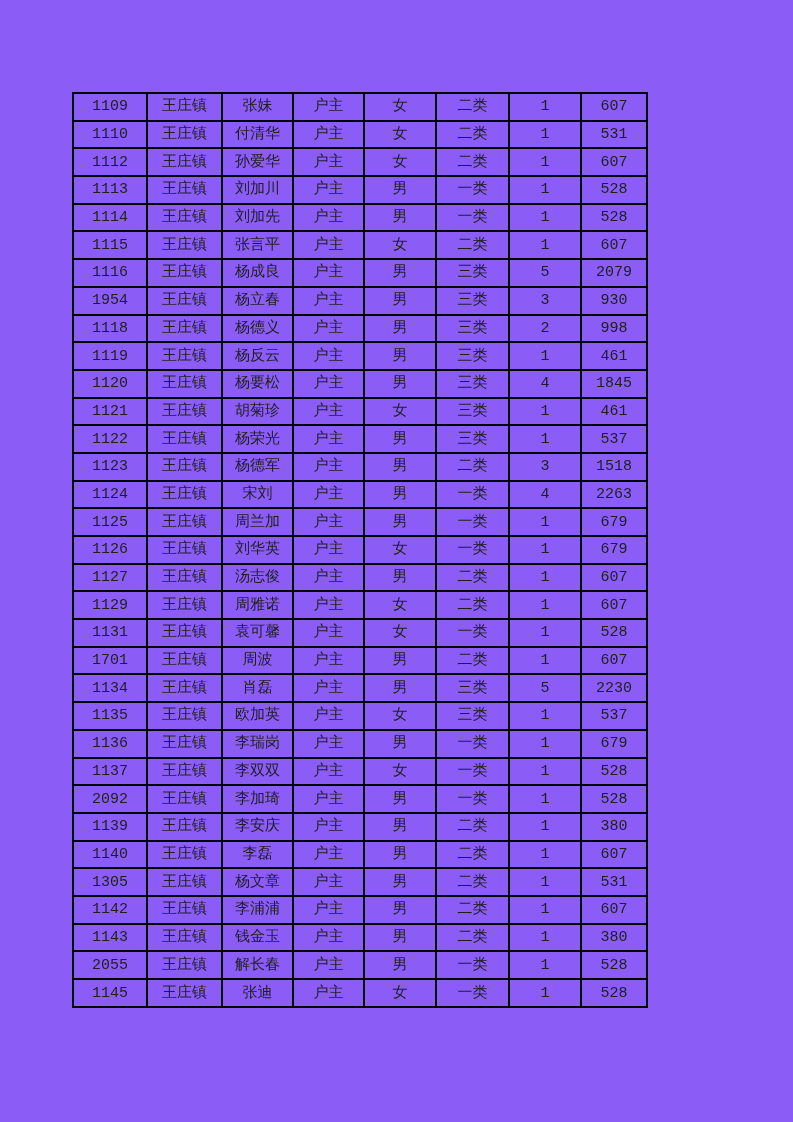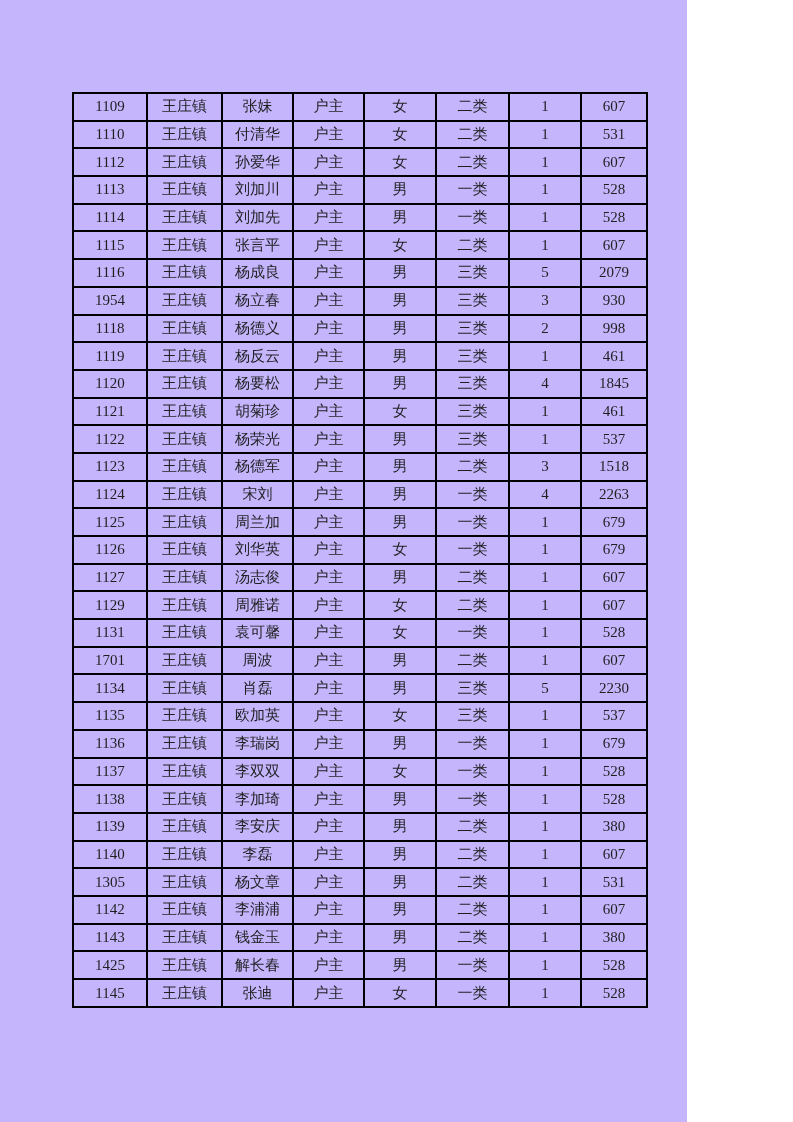--- a/index.html
+++ b/index.html
@@ -2,25 +2,25 @@
 <html><head>
 <meta charset="utf-8">
 <style>
   html, body {
     margin: 0;
     padding: 0;
     background: #ffffff;
   }
   .page {
     position: relative;
-    width: 687px;
+    width: 793px;
     height: 1122px;
-    background: #c4b5fd;
+    background: #8b5cf6;
     overflow: hidden;
-    font-family: Liberation Serif, serif;
+    font-family: Liberation Mono, monospace;
   }
   table.grid {
     position: absolute;
     left: 72px;
     top: 92px;
     width: 574px;
     height: 916px;
     border-collapse: collapse;
     table-layout: fixed;
   }
@@ -296,21 +296,21 @@
           <td>1137</td>
           <td>王庄镇</td>
           <td>李双双</td>
           <td>户主</td>
           <td>女</td>
           <td>一类</td>
           <td>1</td>
           <td>528</td>
         </tr>
         <tr>
-          <td>1138</td>
+          <td>2092</td>
           <td>王庄镇</td>
           <td>李加琦</td>
           <td>户主</td>
           <td>男</td>
           <td>一类</td>
           <td>1</td>
           <td>528</td>
         </tr>
         <tr>
           <td>1139</td>
@@ -356,21 +356,21 @@
           <td>1143</td>
           <td>王庄镇</td>
           <td>钱金玉</td>
           <td>户主</td>
           <td>男</td>
           <td>二类</td>
           <td>1</td>
           <td>380</td>
         </tr>
         <tr>
-          <td>1425</td>
+          <td>2055</td>
           <td>王庄镇</td>
           <td>解长春</td>
           <td>户主</td>
           <td>男</td>
           <td>一类</td>
           <td>1</td>
           <td>528</td>
         </tr>
         <tr>
           <td>1145</td>

